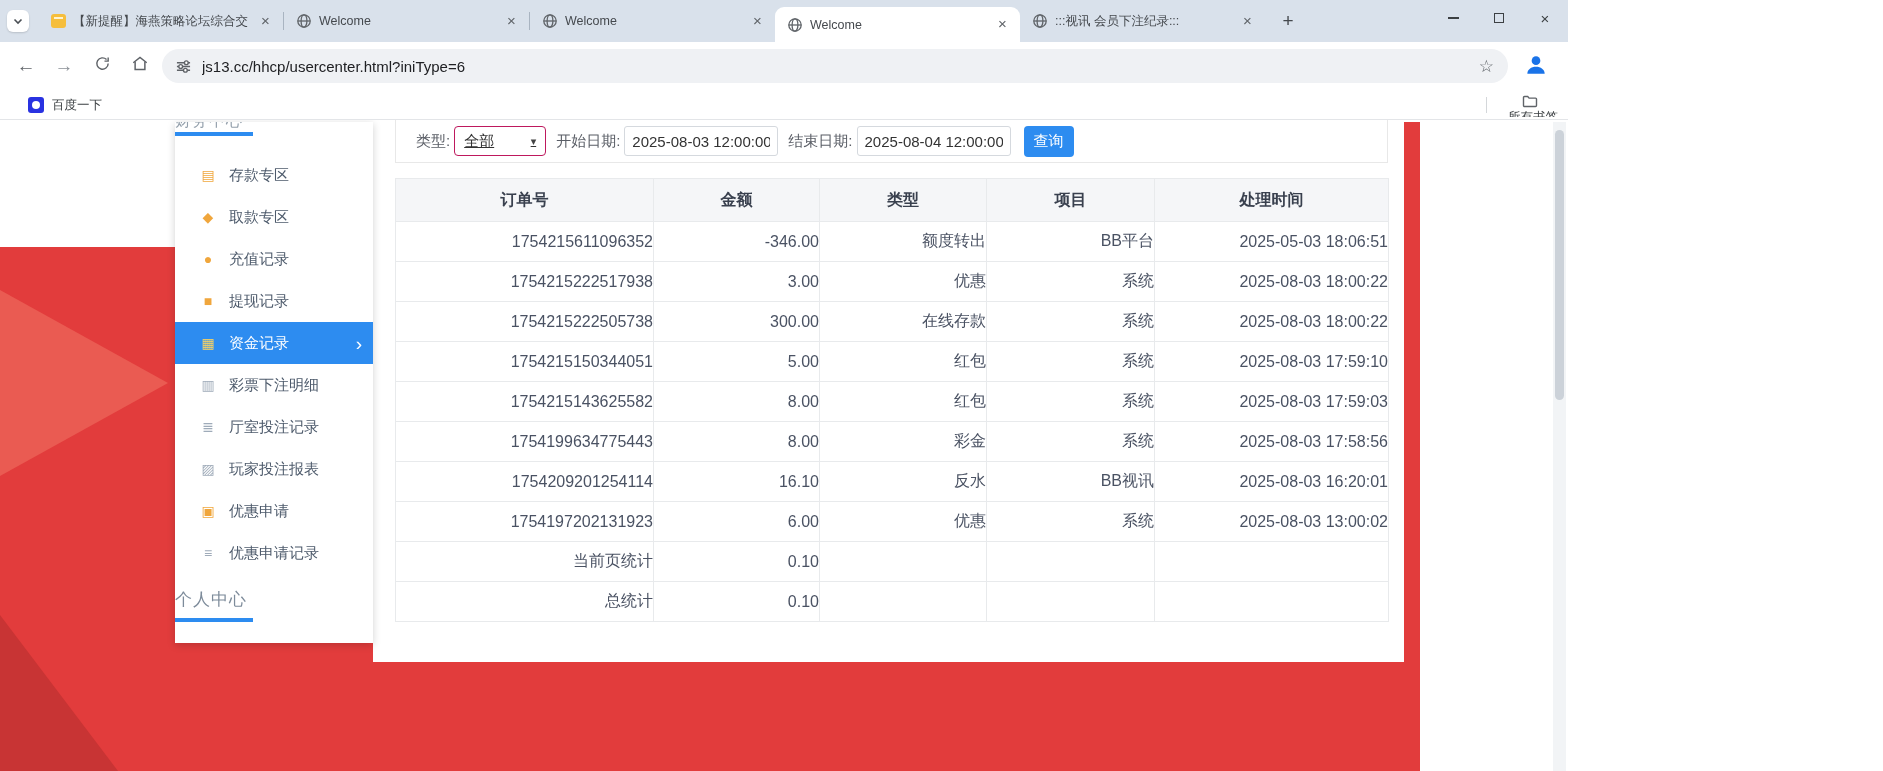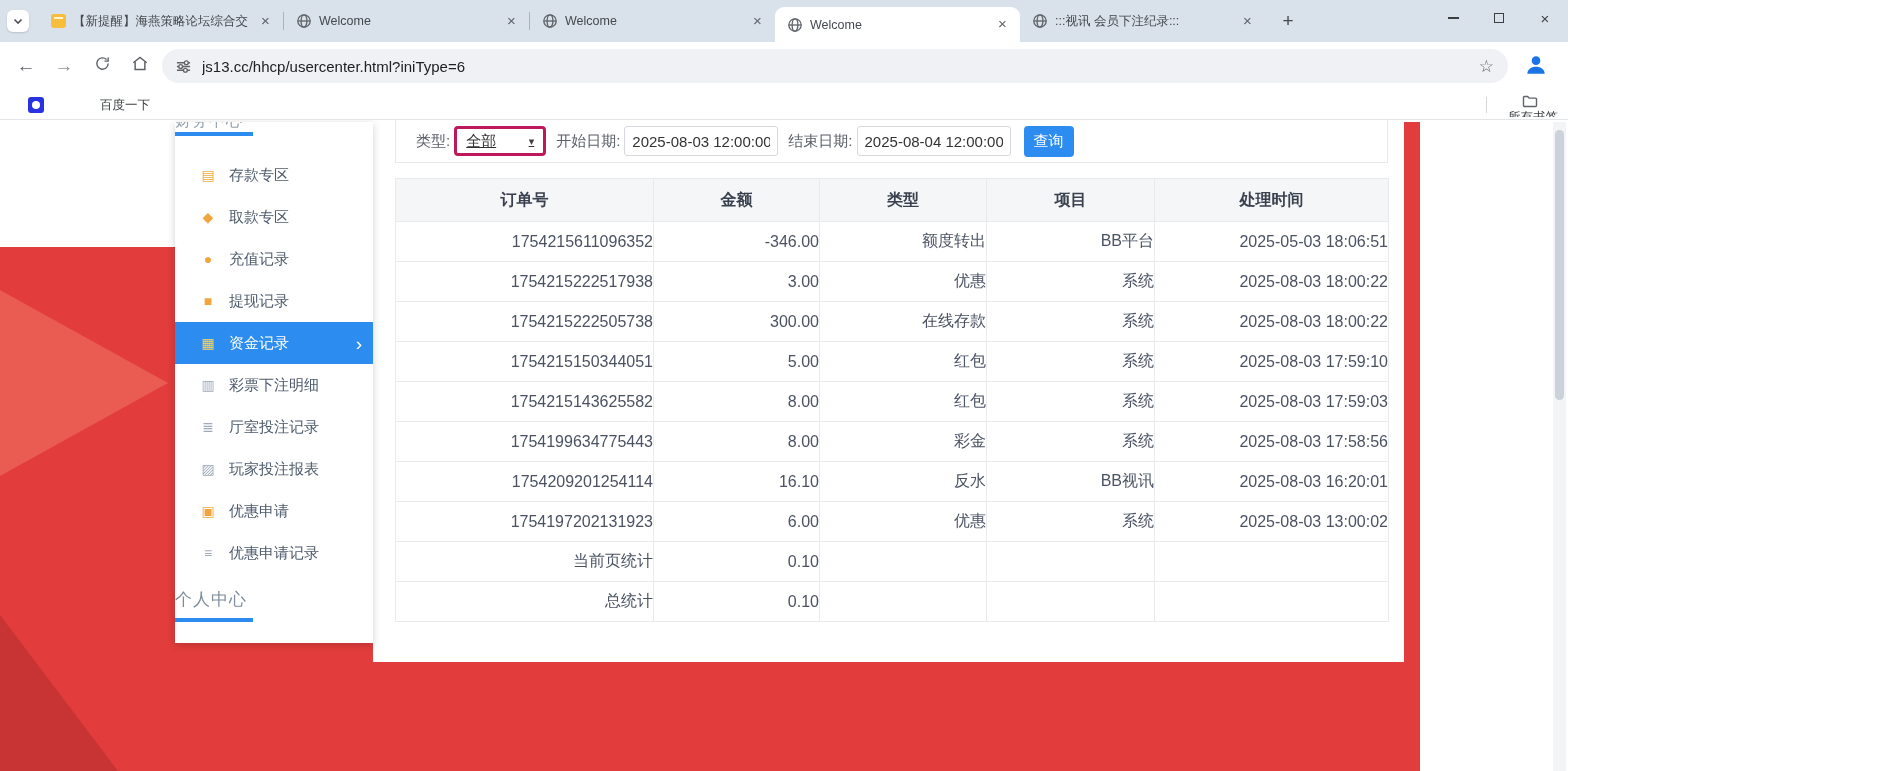--- a/index.html
+++ b/index.html
@@ -43,21 +43,21 @@
   .tuneic { margin-right:11px; display:flex; }
   .url { flex:1 1 auto; font-size:15px; color:#202124; white-space:nowrap; overflow:hidden; }
   .star { font-size:17px; color:#5f6368; margin-left:8px; cursor:pointer; }
   .avatar { position:absolute; left:1520px; top:7px; width:32px; height:32px; border-radius:50%;
     display:flex; align-items:center; justify-content:center; cursor:pointer; }
 
   
   .bmbar { position:absolute; left:0; top:90px; width:1568px; height:30px; background:#fff;
     border-bottom:1px solid #e3e5e8; }
   .bm { position:absolute; left:20px; top:3px; height:24px; display:flex; align-items:center;
-    padding:0 8px; border-radius:12px; font-size:12.5px; color:#3c4043; cursor:pointer;gap:48px; }
+    padding:0 8px; border-radius:12px; font-size:12.5px; color:#3c4043; cursor:pointer; }
   .bm-fav { width:16px; height:16px; border-radius:3px; background:#2932e1; margin-right:8px; position:relative; }
   .bm-fav::after { content:""; position:absolute; left:4px; top:4px; width:8px; height:8px;
     border-radius:50%; background:#fff; }
   .bmsep { position:absolute; left:1486px; top:7px; width:1px; height:16px; background:#d4d7da; }
   .bm-all { position:absolute; left:1498px; top:3px; width:70px; height:24px; overflow:hidden;
     display:flex; align-items:center; font-size:12.5px; color:#3c4043; cursor:pointer; white-space:nowrap;flex-direction:column; }
   .bm-all svg { margin-right:6px; flex:0 0 16px; }
 
   
   .page { position:absolute; left:0; top:120px; width:1568px; height:651px; background:#fff; overflow:hidden; }
@@ -83,21 +83,21 @@
   .sitem.active { background:#2d8cf0; color:#fff; }
   .sitem.active .sicon { color:#ffd45e; }
   .schev { position:absolute; right:11px; font-size:19px; color:#fff; line-height:1; }
   .side-heading { margin-top:14px; font-size:17px; color:#7d8b9a; letter-spacing:1px; }
   .side-underline2 { width:78px; height:4px; background:#2d8cf0; margin-top:7px; }
 
   
   .filter-box { position:absolute; left:395px; top:0; width:993px; height:43px; background:#fff;
     border:1px solid #e8e8e8; border-top:none; display:flex; align-items:center; padding-left:10px; }
   .flabel { font-size:15px; color:#5a5e66; margin:0 4px 0 10px; }
-  .fselect { width:92px; height:30px; border:3px solid #be185d; border-radius:4px; background:#fff;
+  .fselect { width:92px; height:30px; border:1px solid #be185d; border-radius:4px; background:#fff;
     display:flex; align-items:center; justify-content:space-between; padding:0 9px;
     font-size:15px; color:#333; cursor:pointer;text-decoration:underline; }
   .sel-arrow { font-size:11px; color:#444; }
   .finput { width:154px; height:30px; border:1px solid #d5d9de; border-radius:3px; font-size:15px;
     color:#333; padding:0 7px; font-family:inherit; background:#fff; }
   .fbtn { width:50px; height:31px; background:#2d8cf0; color:#fff; border:none; border-radius:4px;
     font-size:15px; margin-left:13px; cursor:pointer; font-family:inherit; }
 
   
   .records { position:absolute; left:395px; top:58px; width:993px; border-collapse:collapse;

